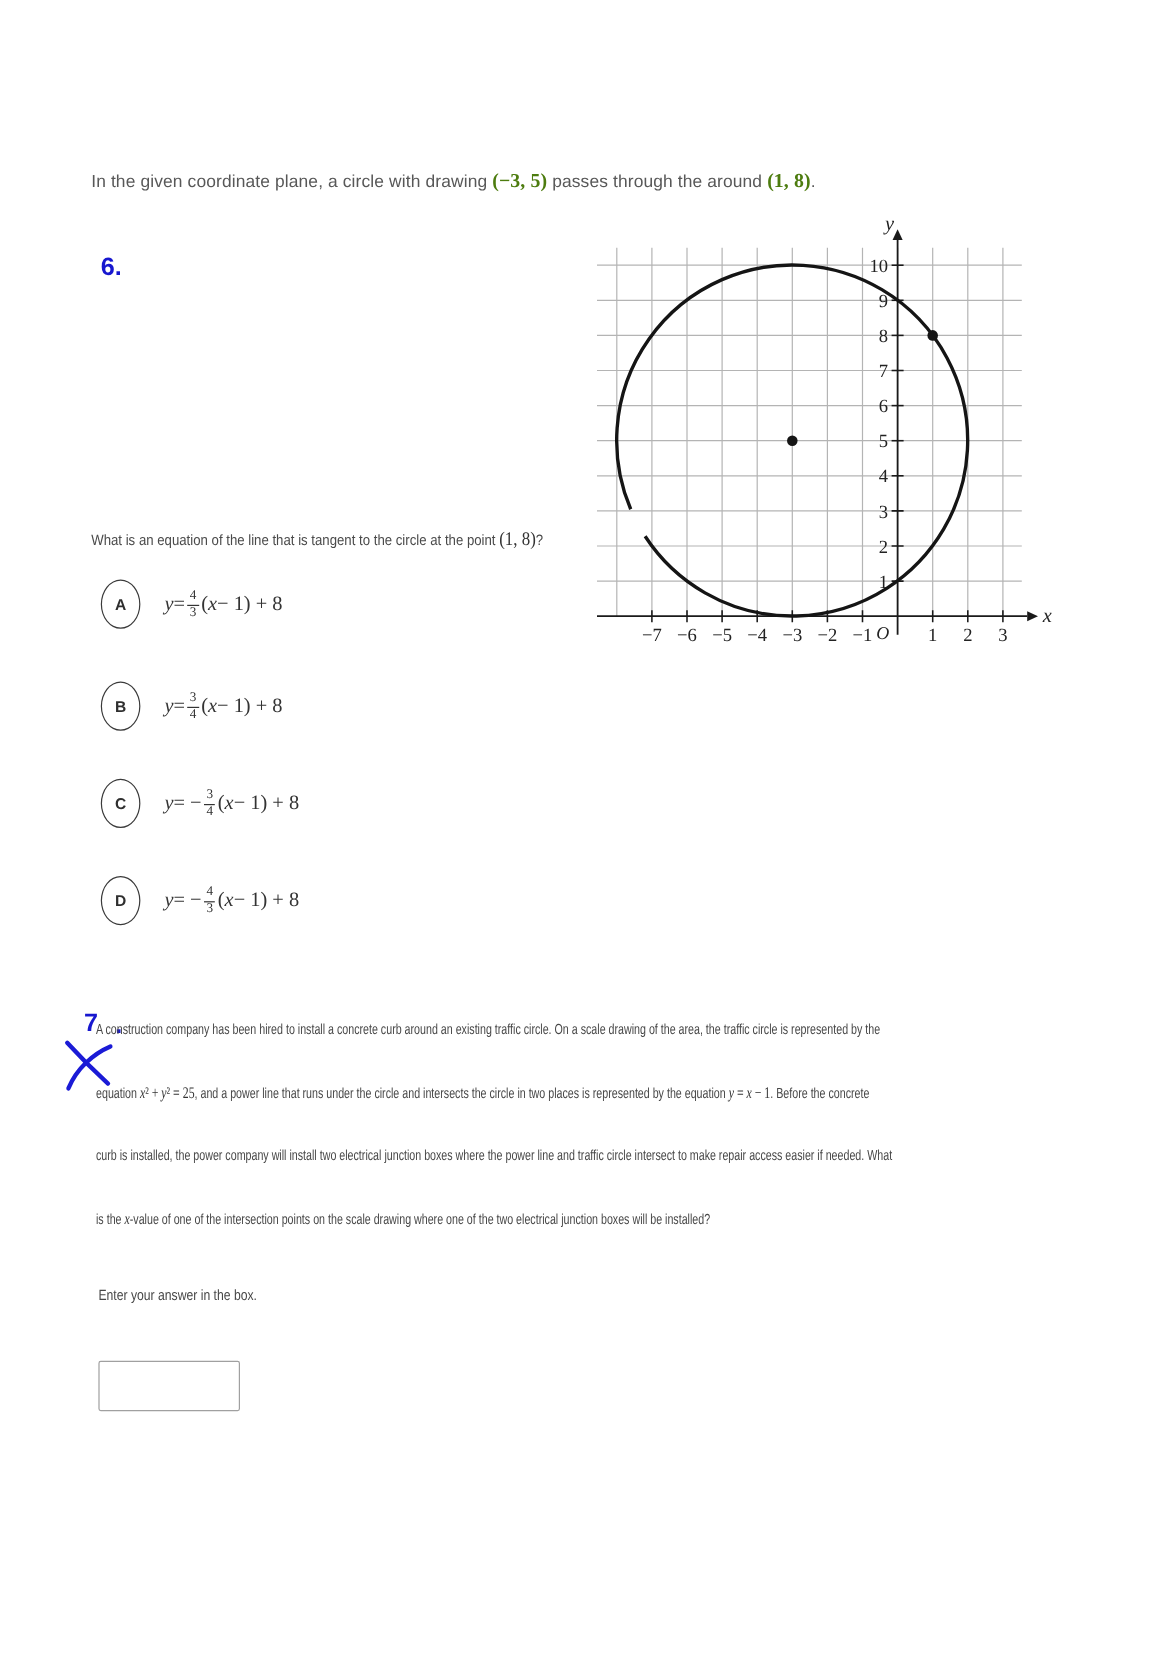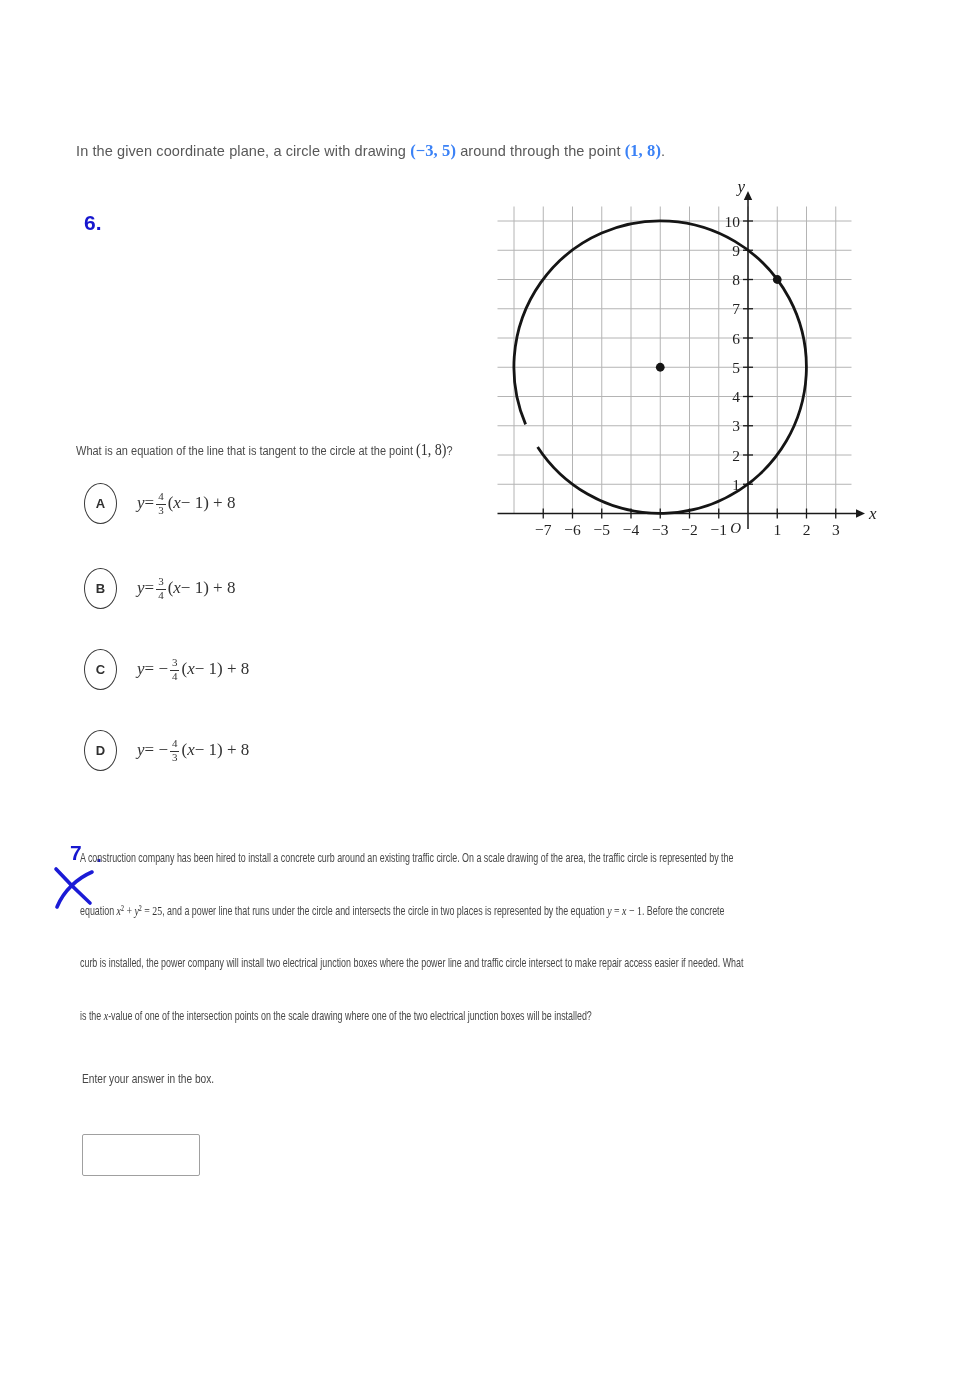--- a/index.html
+++ b/index.html
@@ -6,21 +6,21 @@
   .page{position:relative;width:978px;height:1384px;background:#ffffff;overflow:hidden;
         font-family:"Liberation Sans",sans-serif;}
   .line{position:absolute;margin:0;white-space:nowrap;}
 
   
   .intro{left:76px;top:141px;font-size:14.5px;color:#585858;letter-spacing:0.1px;}
   .intro .sg-mb{font-size:16.5px;}
   .sg-t{color:inherit;}
   .sg-mi{font-family:"Liberation Serif",serif;font-style:italic;color:#333;font-size:112%;}
   .sg-mr{font-family:"Liberation Serif",serif;color:#333;font-size:112%;}
-  .sg-mb{font-family:"Liberation Serif",serif;font-weight:700;color:#3b82f6;}
+  .sg-mb{font-family:"Liberation Serif",serif;font-weight:700;color:#4d7c0f;}
 
   .blue{position:absolute;color:#1717cf;font-weight:700;}
   .num6{left:84px;top:211px;font-size:21px;}
   .num7{left:70px;top:841px;font-size:21px;}
   .dot7{left:96px;top:843px;font-size:21px;}
 
   .q6q{left:76px;top:441px;font-size:12.5px;color:#4a4a4a;transform:scaleX(0.88);transform-origin:0 0;}
   .q6q .sg-mr{font-size:16px;}
 
   
@@ -55,21 +55,21 @@
   #graph-svg .alab{font-family:"Liberation Serif",serif;font-style:italic;font-size:17px;fill:#222;}
   #graph-svg .olab{font-family:"Liberation Serif",serif;font-style:italic;font-size:15px;fill:#222;}
   #graph-svg .circ{fill:none;stroke:#151515;stroke-width:2.8;}
   #graph-svg .dot{fill:#151515;}
 </style>
 </head>
 <body>
 
 <div class="page">
 
-  <p class="line intro"><span class="sg-t">In the given coordinate plane, a circle with drawing </span><span class="sg-mb">(−3, 5)</span><span class="sg-t"> around through the point </span><span class="sg-mb">(1, 8)</span><span class="sg-t">.</span></p>
+  <p class="line intro"><span class="sg-t">In the given coordinate plane, a circle with drawing </span><span class="sg-mb">(−3, 5)</span><span class="sg-t"> passes through the around </span><span class="sg-mb">(1, 8)</span><span class="sg-t">.</span></p>
 
   <div class="blue num6">6.</div>
 
   <svg id="graph-svg" viewBox="476 176 410 370">
       <line x1="497.5" y1="484.25" x2="851.5" y2="484.25" class="grid"></line>
       <line x1="497.5" y1="455" x2="851.5" y2="455" class="grid"></line>
       <line x1="497.5" y1="425.75" x2="851.5" y2="425.75" class="grid"></line>
       <line x1="497.5" y1="396.5" x2="851.5" y2="396.5" class="grid"></line>
       <line x1="497.5" y1="367.25" x2="851.5" y2="367.25" class="grid"></line>
       <line x1="497.5" y1="338" x2="851.5" y2="338" class="grid"></line>

